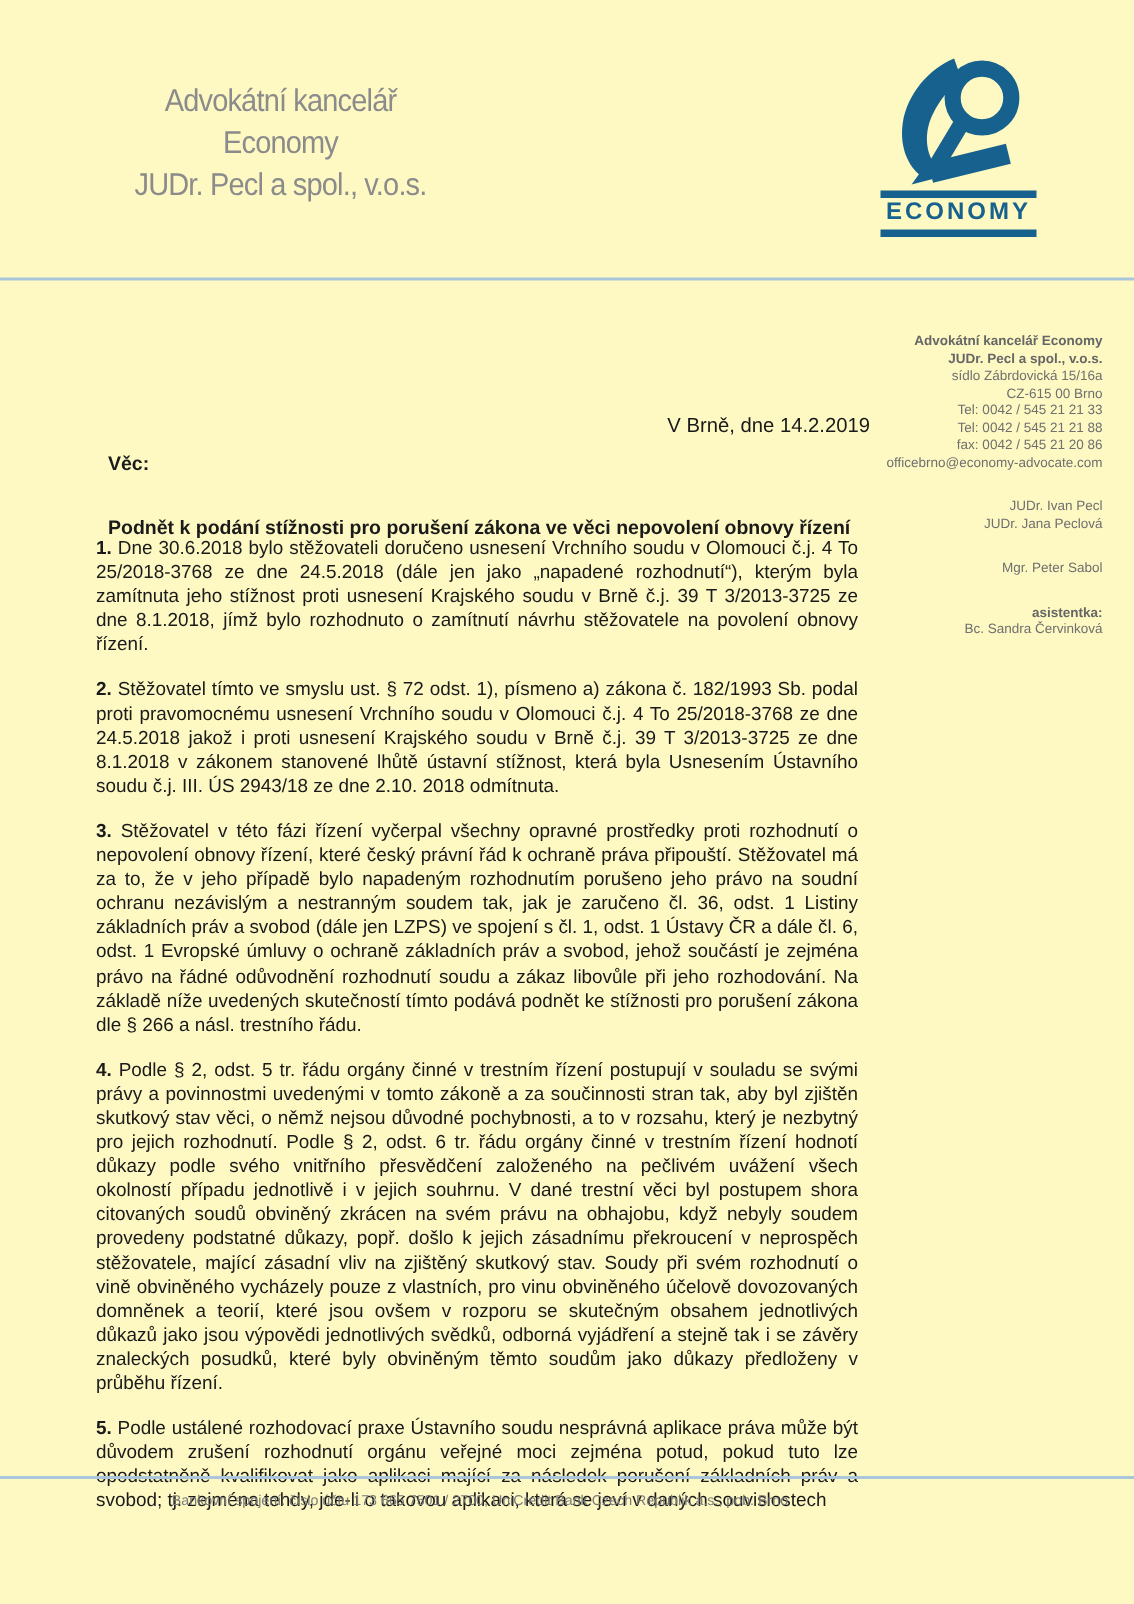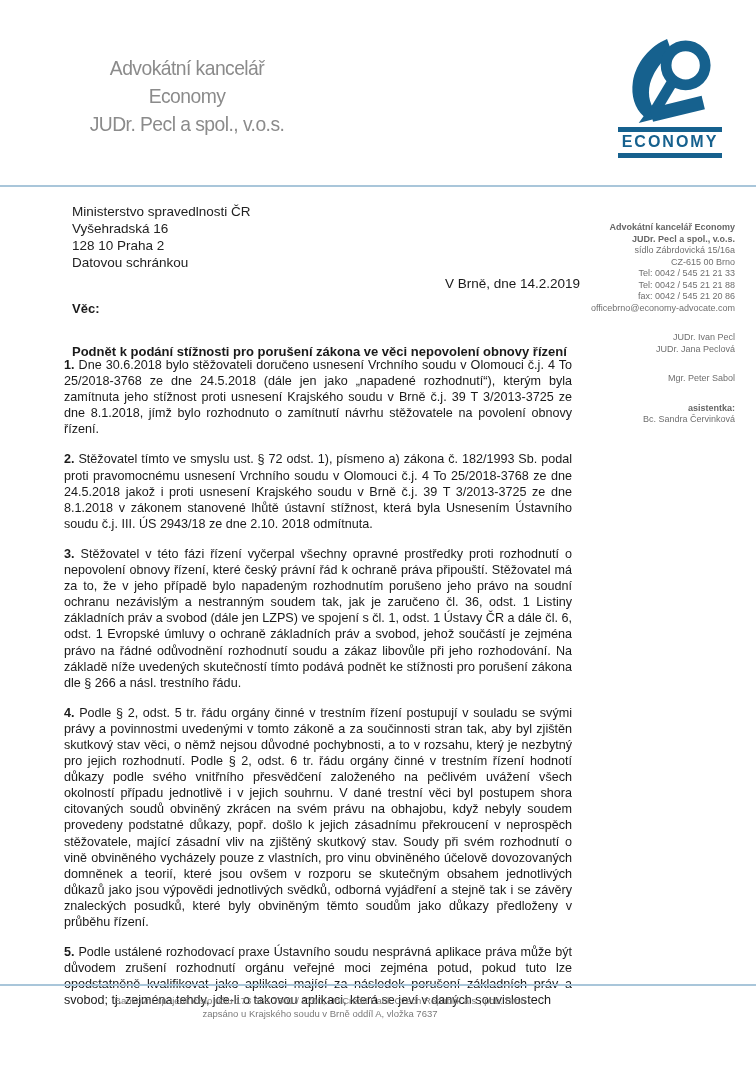--- a/index.html
+++ b/index.html
@@ -1,32 +1,32 @@
 <!DOCTYPE html>
 <html><head>
 <meta charset="utf-8">
 <style>
   html,body{margin:0;padding:0;background:#e8e8e8;}
   .page{
     position:relative;
     width:756px;height:1069px;
     margin:0 auto;
-    background:#ffffff;
+    background:#fef9c3;
     font-family:"Liberation Sans", sans-serif;
     color:#1a1a1a;
     overflow:hidden;
   }
   
   .firm-name{
     position:absolute;left:62px;top:54px;width:250px;
     text-align:center;color:#8b8b8b;
     font-size:21px;line-height:28px;letter-spacing:-0.6px;
     transform:scaleX(.92);transform-origin:center top;
   }
-  .logo{position:absolute;left:618px;top:36px;width:104px;text-align:center;}
+  .logo{position:absolute;left:587px;top:36px;width:104px;text-align:center;}
   .logo svg{display:block;margin:0 auto;}
   .logo-box{
     margin-top:3px;
     border-top:5px solid #16618e;
     border-bottom:5px solid #16618e;
     padding:1px 0 2px 0;
     color:#16618e;font-weight:bold;font-size:16px;letter-spacing:2px;
     transform:scaleX(1.0);
   }
   .rule{position:absolute;left:0;width:756px;height:2px;background:#a9c6da;}
@@ -75,26 +75,20 @@
 
       <circle cx="66" cy="30" r="20" fill="none" stroke="#16618e" stroke-width="11"></circle>
       <path d="M53,46 L35,76" fill="none" stroke="#16618e" stroke-width="11" stroke-linecap="butt"></path>
       <path d="M31,81 L84,68" fill="none" stroke="#16618e" stroke-width="14" stroke-linecap="butt"></path>
     </svg>
     <div class="logo-box">ECONOMY</div>
   </div>
 
   <div class="rule rule-top"></div>
 
-  <div class="recipient">
-    <div>Ministerstvo spravedlnosti ČR</div>
-    <div>Vyšehradská 16</div>
-    <div>128 10 Praha 2</div>
-    <div>Datovou schránkou</div>
-  </div>
 
   <div class="sidebar">
     <div class="b">Advokátní kancelář Economy</div>
     <div class="b">JUDr. Pecl a spol., v.o.s.</div>
     <div>sídlo Zábrdovická 15/16a</div>
     <div>CZ-615 00 Brno</div>
     <div>Tel: 0042 / 545 21 21 33</div>
     <div>Tel: 0042 / 545 21 21 88</div>
     <div>fax: 0042 / 545 21 20 86</div>
     <div>officebrno@economy-advocate.com</div>
@@ -120,16 +114,15 @@
     <p><b>2.</b> <span>Stěžovatel tímto ve smyslu ust. § 72 odst. 1), písmeno a) zákona č. 182/1993 Sb. podal proti pravomocnému usnesení Vrchního soudu v Olomouci č.j. 4 To 25/2018-3768 ze dne 24.5.2018 jakož i proti usnesení Krajského soudu v Brně č.j. 39 T 3/2013-3725 ze dne 8.1.2018 v zákonem stanovené lhůtě ústavní stížnost, která byla Usnesením Ústavního soudu č.j.  III. ÚS 2943/18 ze dne 2.10. 2018 odmítnuta.</span></p>
     <p><b>3.</b> <span>Stěžovatel v této fázi řízení vyčerpal všechny opravné prostředky proti rozhodnutí o nepovolení obnovy řízení, které český právní řád k ochraně práva připouští. Stěžovatel má za to, že v jeho případě bylo napadeným rozhodnutím porušeno jeho právo na soudní ochranu nezávislým a nestranným soudem tak, jak je zaručeno čl. 36, odst. 1 Listiny základních práv a svobod (dále jen LZPS) ve spojení s čl. 1, odst. 1 Ústavy ČR a dále čl. 6, odst. 1 Evropské úmluvy o ochraně základních práv a svobod, jehož součástí je zejména právo na řádné odůvodnění rozhodnutí soudu a zákaz libovůle při jeho rozhodování. Na základě níže uvedených skutečností tímto podává podnět ke stížnosti pro porušení zákona dle § 266 a násl. trestního řádu.</span></p>
     <p><b>4.</b> <span>Podle § 2, odst. 5 tr. řádu orgány činné v trestním řízení postupují v souladu se svými právy a povinnostmi uvedenými v tomto zákoně a za součinnosti stran tak, aby byl zjištěn skutkový stav věci, o němž nejsou důvodné pochybnosti, a to v rozsahu, který je nezbytný pro jejich rozhodnutí. Podle § 2, odst. 6 tr. řádu orgány činné v trestním řízení hodnotí důkazy podle svého vnitřního přesvědčení založeného na pečlivém uvážení všech okolností případu jednotlivě i v jejich souhrnu. V dané trestní věci byl postupem shora citovaných soudů obviněný zkrácen na svém právu na obhajobu, když nebyly soudem provedeny podstatné důkazy, popř. došlo k jejich zásadnímu překroucení v neprospěch stěžovatele, mající zásadní vliv na zjištěný skutkový stav. Soudy při svém rozhodnutí o vině obviněného vycházely pouze z vlastních, pro vinu obviněného účelově dovozovaných domněnek a teorií, které jsou ovšem v rozporu se skutečným obsahem jednotlivých důkazů jako jsou výpovědi jednotlivých svědků, odborná vyjádření a stejně tak i se závěry znaleckých posudků, které byly obviněným těmto soudům jako důkazy předloženy v průběhu řízení.</span></p>
     <p><b>5.</b> <span>Podle ustálené rozhodovací praxe Ústavního soudu nesprávná aplikace práva může být důvodem zrušení rozhodnutí orgánu veřejné moci zejména potud, pokud tuto lze opodstatněně kvalifikovat jako aplikaci mající za následek porušení základních práv a svobod;  tj. zejména tehdy, jde-li o takovou aplikaci, která se jeví v daných souvislostech</span></p>
   </div>
 
   <div class="rule rule-bottom"></div>
 
   <div class="footer">
     <div>Bankovní spojení: číslo účtu  173 665 7501 / 2700, UniCredit Bank Czech Republik  a.s., pob. Brno</div>
-    <div>zapsáno u Krajského soudu v Brně oddíl A, vložka 7637</div>
   </div>
 
 </div>
 
 </body></html>

